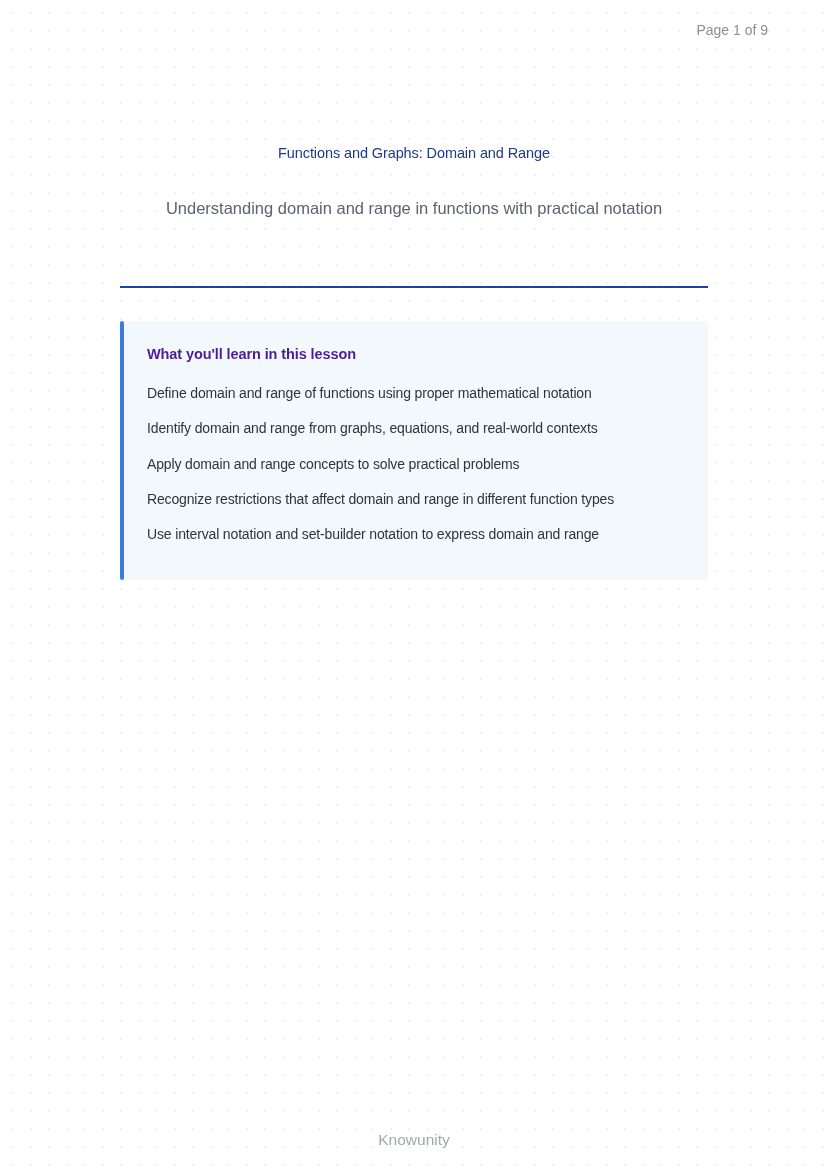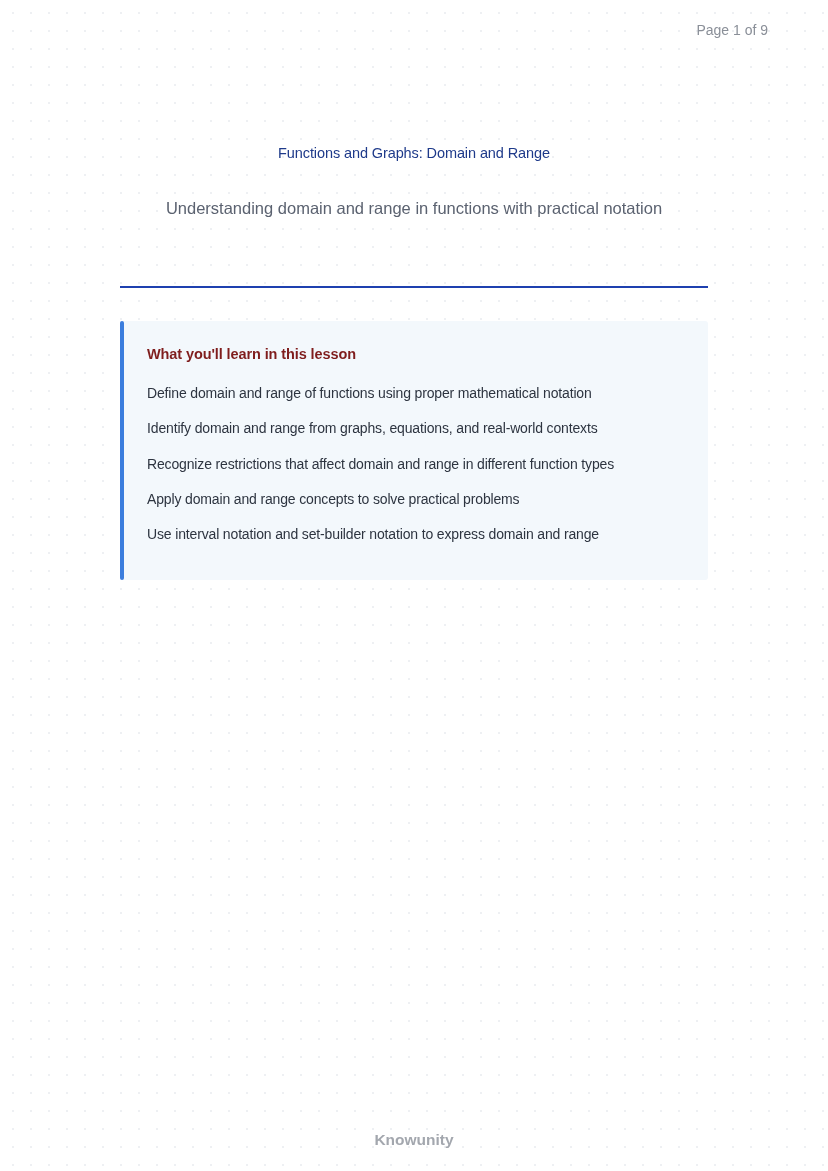--- a/index.html
+++ b/index.html
@@ -77,21 +77,21 @@
       height: 100%;
       background: #3b7ddd;
       border-radius: 2px;
     }
     .card-heading {
       position: absolute;
       top: 25px;
       left: 27px;
       font-size: 14.5px;
       font-weight: bold;
-      color: #7f1d1d;
+      color: #4c1d95;
       letter-spacing: -0.1px;
     }
     .objective-list {
       position: absolute;
       top: 62px;
       left: 27px;
       margin: 0;
       padding: 0;
       list-style: none;
     }
@@ -104,40 +104,39 @@
       letter-spacing: -0.15px;
     }
     .footer-brand {
       position: absolute;
       top: 1131px;
       left: 0;
       width: 828px;
       text-align: center;
       font-size: 15.5px;
       color: #a3a7ae;
-      font-weight: bold;
     }
   </style>
 </head>
 <body>
 
 <div class="page-number">Page 1 of 9</div>
 
 <div class="header">
   <div class="title">Functions and Graphs: Domain and Range</div>
   <div class="subtitle">Understanding domain and range in functions with practical notation</div>
 </div>
 
 <div class="divider"></div>
 
 <div class="objectives-card">
   <div class="accent-bar"></div>
   <div class="card-heading">What you'll learn in this lesson</div>
   <ul class="objective-list">
     <li>Define domain and range of functions using proper mathematical notation</li>
     <li>Identify domain and range from graphs, equations, and real-world contexts</li>
+    <li>Apply domain and range concepts to solve practical problems</li>
     <li>Recognize restrictions that affect domain and range in different function types</li>
-    <li>Apply domain and range concepts to solve practical problems</li>
     <li>Use interval notation and set-builder notation to express domain and range</li>
   </ul>
 </div>
 
 <div class="footer-brand">Knowunity</div>
 
 </body></html>

